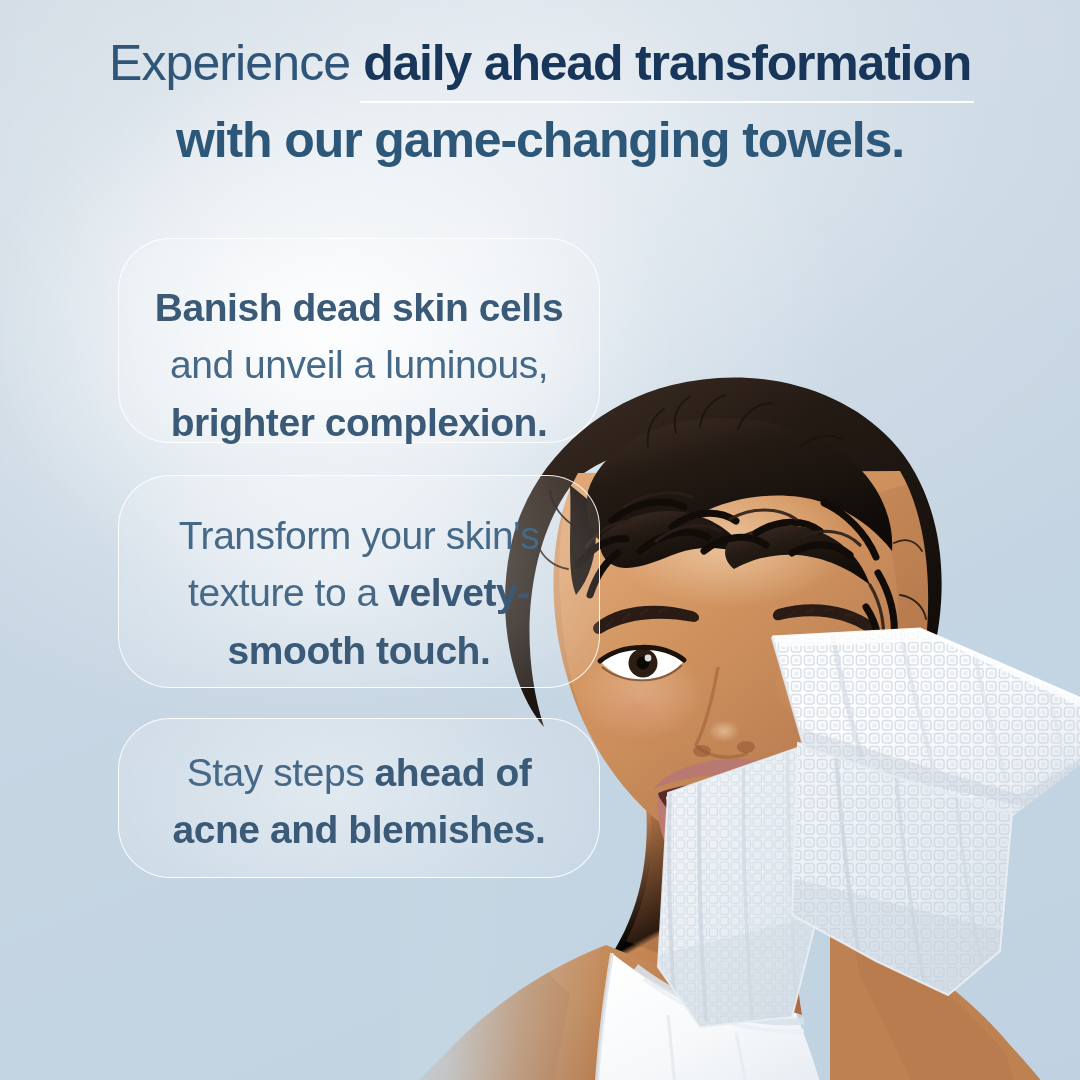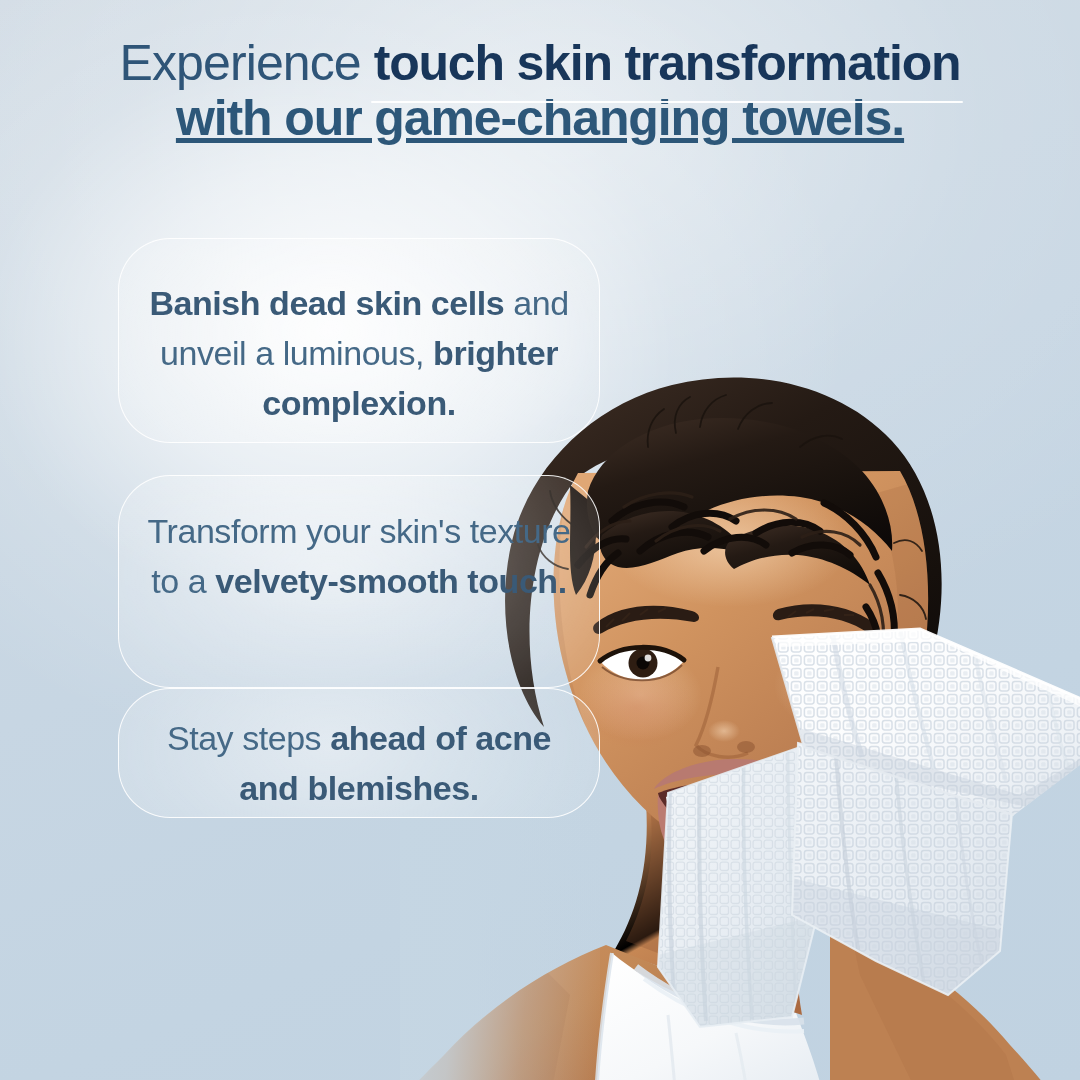--- a/index.html
+++ b/index.html
@@ -58,22 +58,22 @@
     bottom:-12px;
     height:2px;
     background:rgba(255,255,255,0.96);
     border-radius:2px;
   }
   .hl-line2 {
     display:block;
     color:#2d5779;
     font-weight:800;
     letter-spacing:-1.1px;
+    margin-top:22px;
     white-space:nowrap;
-    text-decoration:underline;
   }
 
   
   #cards {
     position:absolute;
     left:118px; top:238px;
     width:482px;
     z-index:6;
   }
   .card {
@@ -84,28 +84,28 @@
       radial-gradient(ellipse 330px 200px at 44% 46%,
         rgba(255,255,255,0.50) 0%,
         rgba(255,255,255,0.22) 58%,
         rgba(255,255,255,0.06) 100%);
     text-align:center;
     color:#3f6080;
     letter-spacing:-0.45px;
   }
   .card-text {
     display:block;
-    font-size:34px;
+    font-size:39px;
     line-height:1.47;
     font-weight:400;
     padding:0 26px;
   }
   .card-1 { height:205px; padding-top:40px; }
   .card-2 { height:213px; padding-top:31px; margin-top:32px; }
-  .card-3 { height:130px; padding-top:25px; }
+  .card-3 { height:160px; padding-top:25px; margin-top:30px; }
 
   .t-light { font-weight:400; color:#456987; }
   .t-bold  { font-weight:700; color:#3a5a77; }
 
   
   #photo {
     position:absolute;
     left:400px; top:355px;
     width:700px; height:740px;
     z-index:3;
@@ -124,21 +124,21 @@
       rgba(197,214,227,0.34) 64%,
       rgba(197,214,227,0) 100%);
   }
 </style>
 </head>
 <body>
 
 <div id="stage">
 
   <div id="headline">
-    <span class="hl-line"><span class="hl-a">Experience </span><span class="hl-b">touch skin transformation</span></span>
+    <span class="hl-line"><span class="hl-a">Experience </span><span class="hl-b">daily ahead transformation</span></span>
     <span class="hl-line2">with our game-changing towels.</span>
   </div>
 
   <div id="cards">
 
     <div class="card card-1">
       <span class="card-text"><span class="t-bold">Banish dead skin cells</span><span class="t-light"> and unveil a luminous, </span><span class="t-bold">brighter complexion.</span></span>
     </div>
 
     <div class="card card-2">

